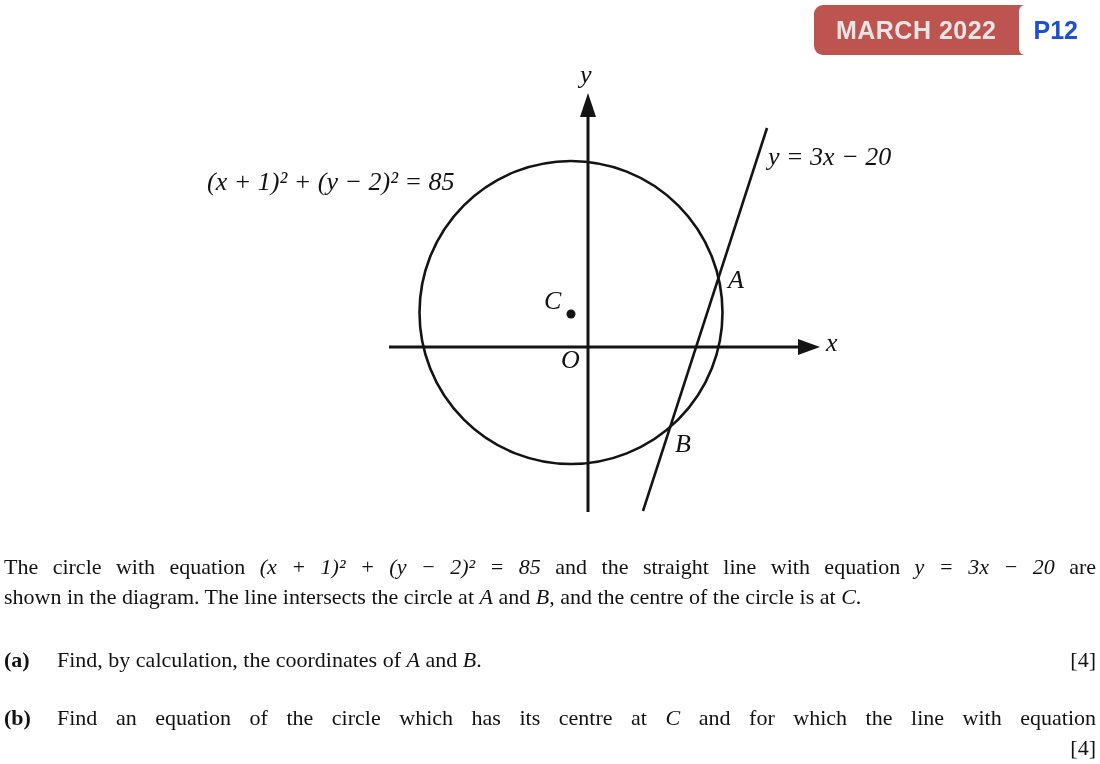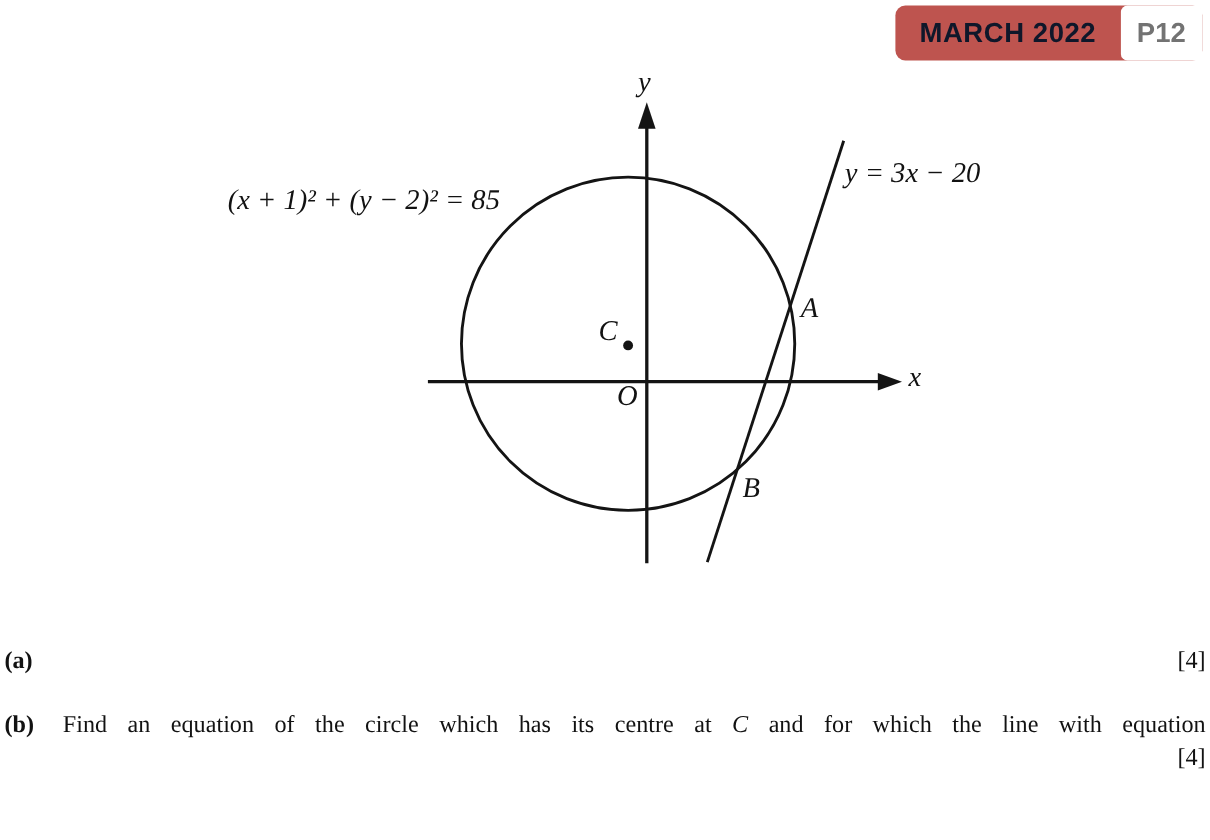--- a/index.html
+++ b/index.html
@@ -6,24 +6,24 @@
   body { width: 1100px; height: 764px; position: relative; overflow: hidden; }
   .page { position: absolute; inset: 0; background: #ffffff; font-family: "Liberation Serif", serif; color: #121212; }
 
   
   .badge {
     position: absolute; top: 5px; right: 7px; height: 50px;
     display: flex; align-items: stretch;
     background: #BE544F; border-radius: 9px;
     font-family: "Liberation Sans", sans-serif; font-weight: bold; font-size: 25px;
   }
-  .badge .seg { display: flex; align-items: center; color: #0f172a; }
+  .badge .seg { display: flex; align-items: center; color: #e5e5e5; }
   .badge .session { padding: 0 22px; letter-spacing: 0.5px; }
   .badge .paperbox {
-    background: #ffffff; color: #737373; border-radius: 6px;
+    background: #ffffff; color: #1d4ed8; border-radius: 6px;
     padding: 0 15px; display: flex; align-items: center;
   }
   .badge .qnum { padding: 0 30px; }
 
   
   .diagram-svg { position: absolute; left: 0; top: 0; }
   .stroke { stroke: #141414; fill: none; }
   .w3 { stroke-width: 3px; }
   .w25 { stroke-width: 2.6px; }
   .fillink { fill: #141414; stroke: none; }
@@ -85,24 +85,27 @@
   <div class="eqlabel" style="left:768px; top:143px;">y = 3x − 20</div>
   <div class="dlabel" style="left:580px; top:62px;">y</div>
   <div class="dlabel" style="left:826px; top:330px;">x</div>
   <div class="dlabel" style="left:544px; top:288px;">C</div>
   <div class="dlabel" style="left:561px; top:347px;">O</div>
   <div class="dlabel" style="left:728px; top:267px;">A</div>
   <div class="dlabel" style="left:675px; top:431px;">B</div>
 
   <div class="problem">
 
+    <div class="jline"><span>The circle with equation </span><span class="ieq">(x + 1)² + (y − 2)² = 85</span><span> and the straight line with equation </span><span class="ieq">y = 3x − 20</span><span> are</span></div>
 
+    <div><span>shown in the diagram.  The line intersects the circle at </span><span class="iv">A</span><span> and </span><span class="iv">B</span><span>, and the centre of the circle is at </span><span class="iv">C</span><span>.</span></div>
 
     <div class="part-row row-a">
       <span class="plabel">(a)</span>
+      <span><span>Find, by calculation, the coordinates of </span><span class="iv">A</span><span> and </span><span class="iv">B</span><span>.</span></span>
       <span class="marks">[4]</span>
     </div>
 
     <div class="part-row row-b1">
       <span class="plabel">(b)</span>
       <span class="ptext just"><span>Find an equation of the circle which has its centre at </span><span class="iv">C</span><span> and for which the line with equation</span></span>
     </div>
 
     <div class="part-row indent">
       <span class="marks">[4]</span>

